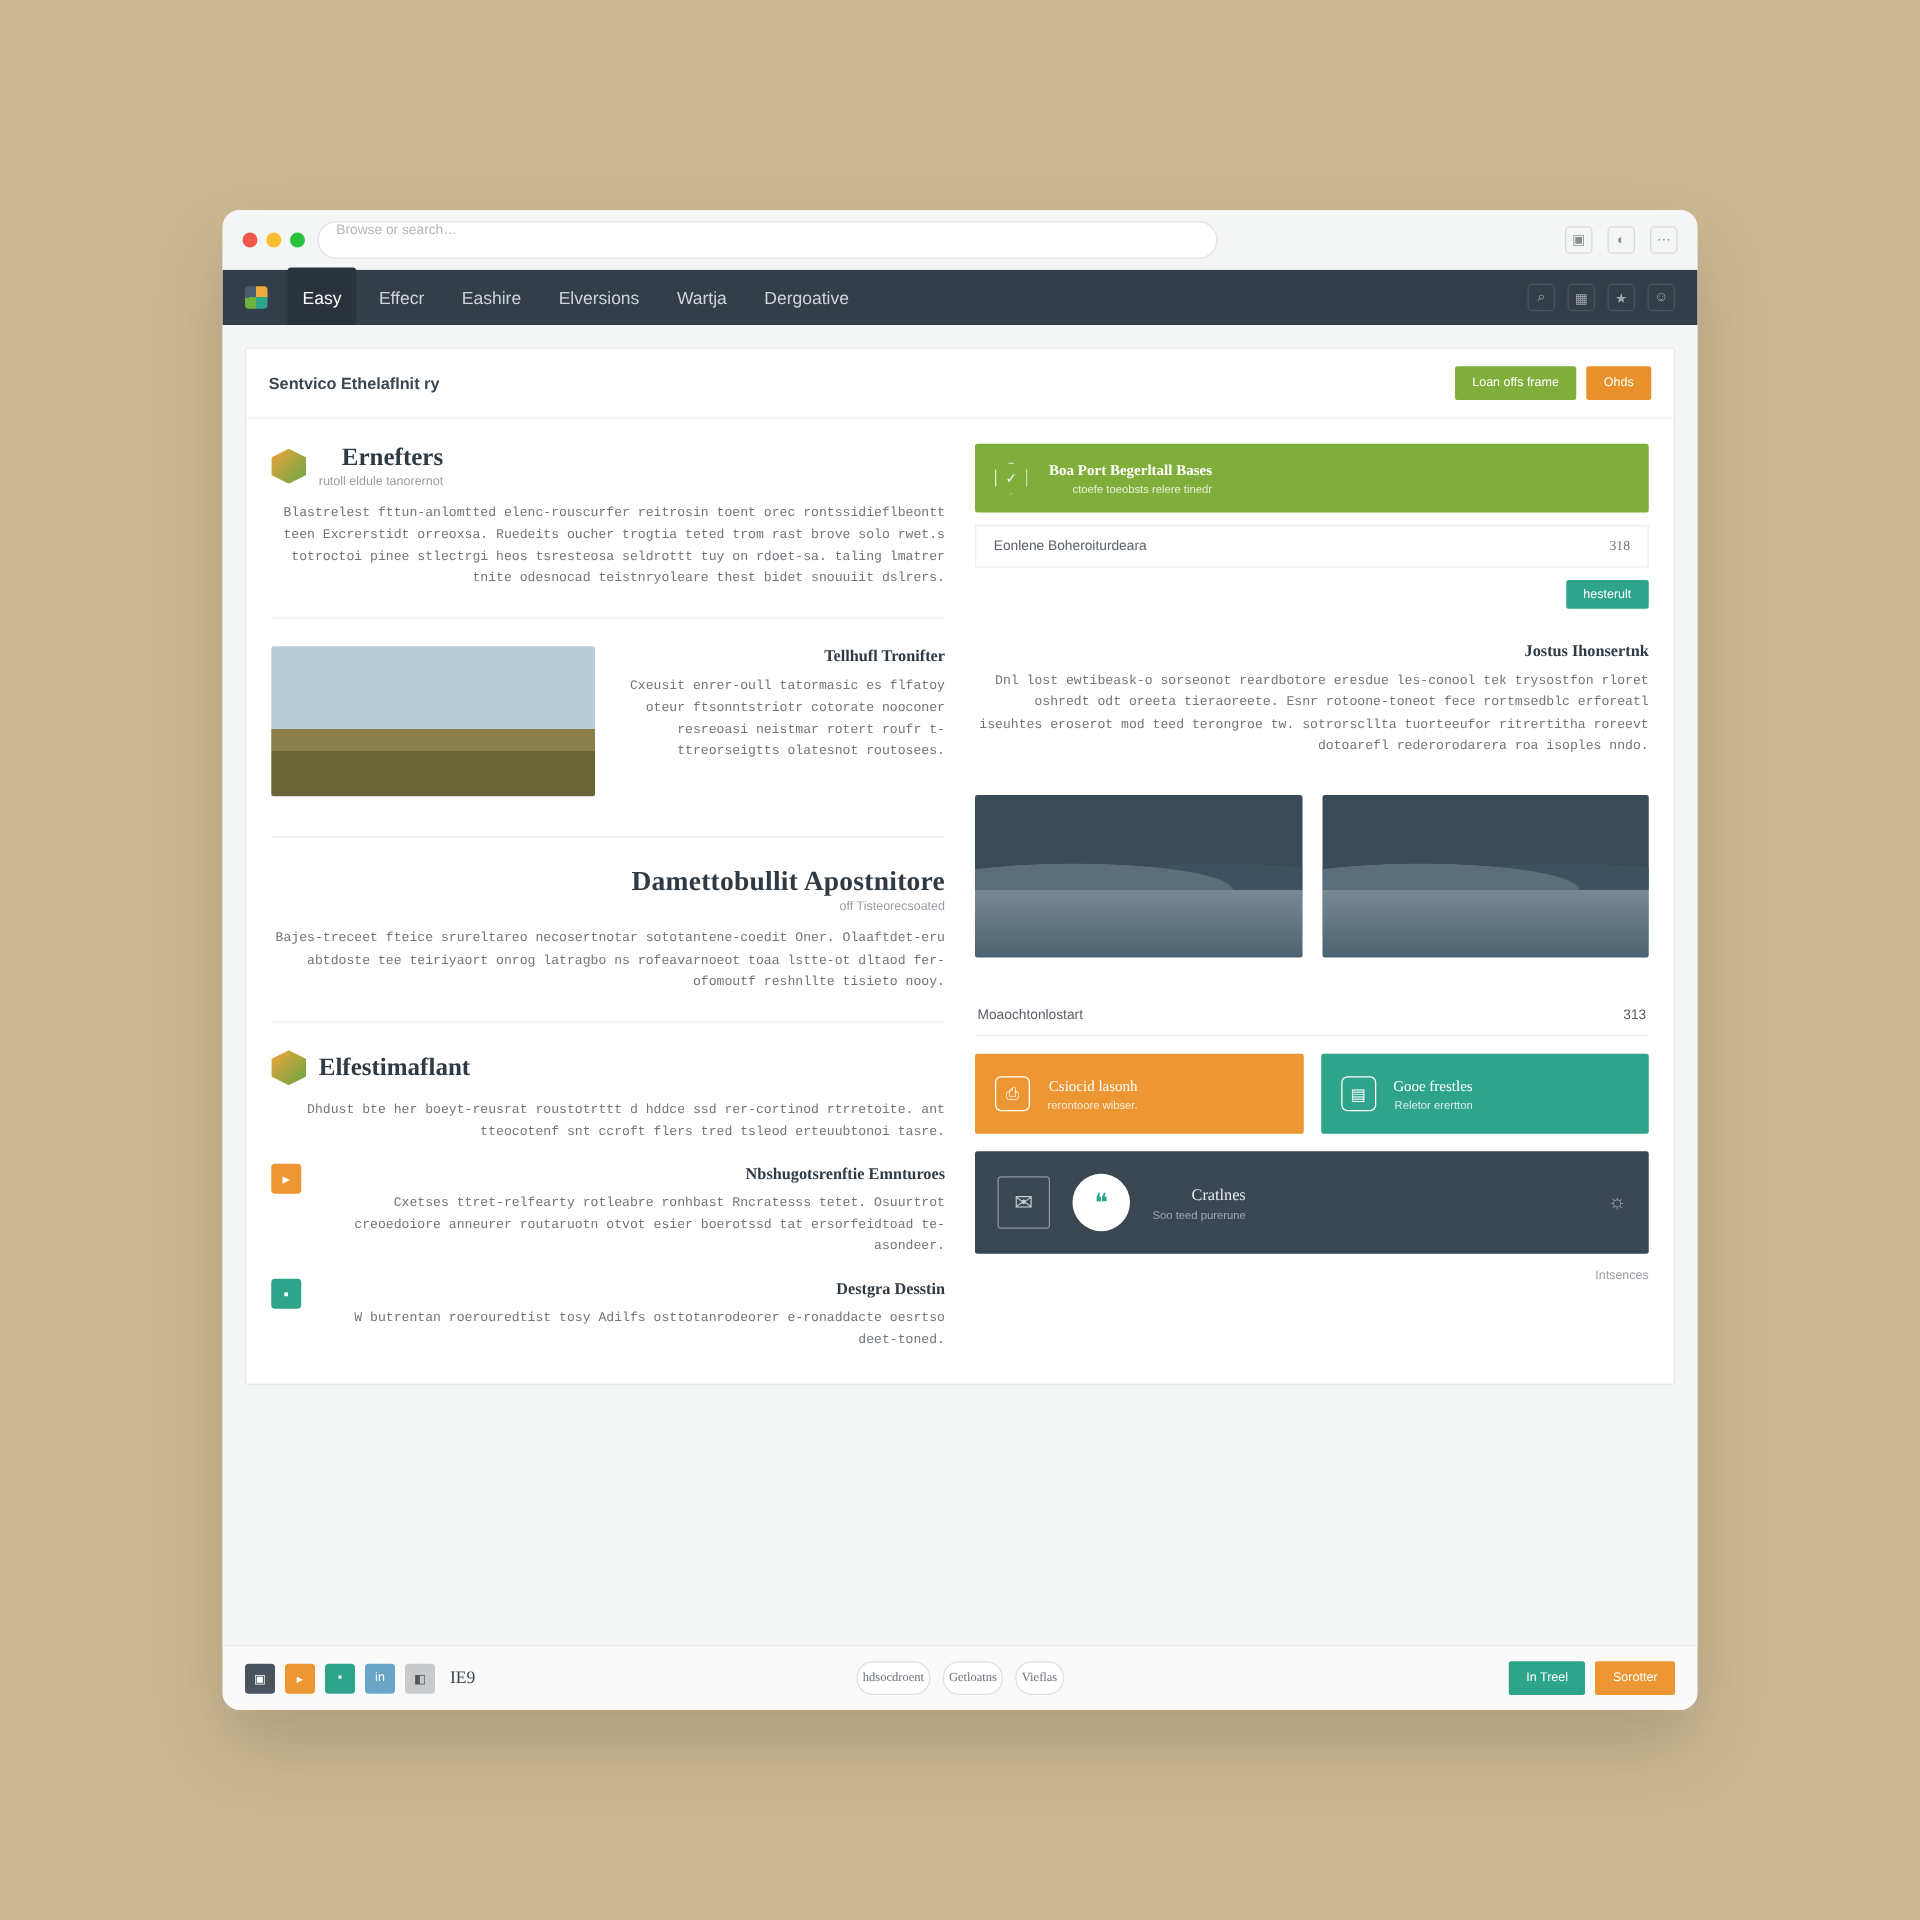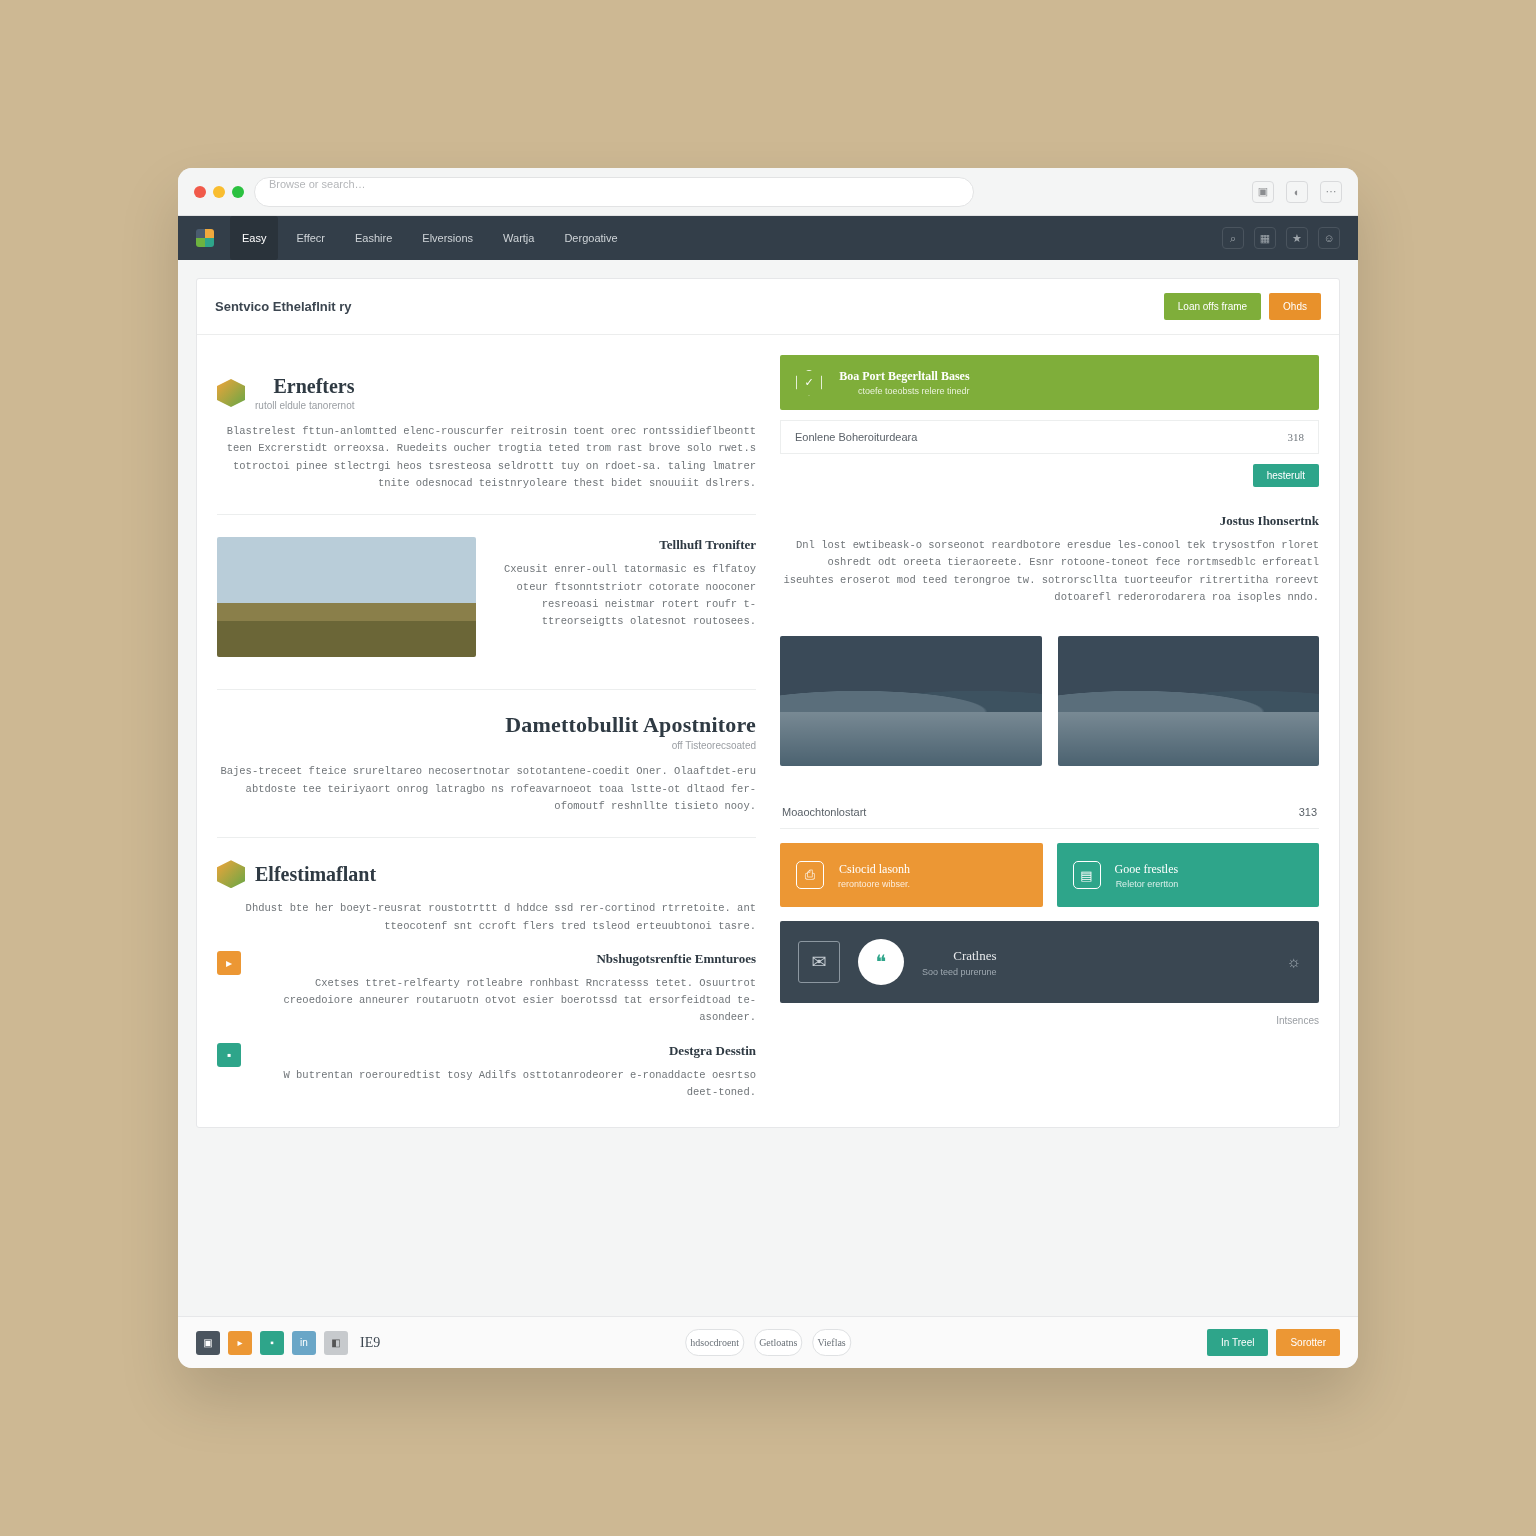--- a/index.html
+++ b/index.html
@@ -41,39 +41,39 @@
   .topnav {
     height: 44px; background: #333e49; display: flex; align-items: center;
     padding: 0 18px; gap: 6px;
   }
   .brand {
     width:18px;height:18px;border-radius:3px;
     background: conic-gradient(#f0a93d 0 90deg,#2ea58a 90deg 180deg,#6db33f 180deg 270deg,#4a5c6f 270deg);
     margin-right: 10px;
   }
   .nav-item {
-    color:#cfd4d8; font-size:11px; padding:16px 12px; border-radius:3px;
+    color:#cfd4d8; font-size:14px; padding:16px 12px; border-radius:3px;
     cursor:pointer;
   }
   .nav-item.active { background:#2a333b; color:#fff; }
   .nav-right { margin-left:auto; display:flex; gap:10px; }
   .nav-ico { width:22px;height:22px;border:1px solid #4a545e;border-radius:4px;
     display:flex;align-items:center;justify-content:center;color:#9ea5ab;font-size:11px;}
   
   .content { flex:1; overflow:auto; background:#f4f5f5; padding:18px 18px 70px;text-align:right; }
   .card { background:#fff; border:1px solid #e6e7e9; border-radius:3px; }
   .titlebar {
     display:flex; align-items:center; padding:14px 18px; border-bottom:1px solid #eceded;
   }
   .titlebar h4 { font-size:13px; color:#3c4650; font-weight:600; }
   .titlebar .actions { margin-left:auto; display:flex; gap:8px; }
   .btn { font-size:10px; padding:8px 14px; border-radius:2px; color:#fff; cursor:pointer; }
   .btn.green{background:#7fae3a;} .btn.orange{background:#e8912b;}
   .cols { display:flex; gap:24px; padding:20px; }
-  .colL { flex:1;margin-top:20px; } .colR { flex:1; }
+  .colL { flex:1; } .colR { flex:1; }
   .sect-head { display:flex; align-items:center; gap:10px; margin-bottom:6px; }
   .hexico {
     width:28px;height:28px;border-radius:4px;
     background: linear-gradient(135deg,#f0a43a,#67a746);
     clip-path: polygon(50% 0,100% 25%,100% 75%,50% 100%,0 75%,0 25%);
   }
   h2.h { font-family: Georgia, serif; font-size:20px; color:#2f3a43; font-weight:600; }
   p.muted { font-size:10px; color:#9a9ea3; margin-top:2px; }
   p.body { font-size:10.5px; line-height:1.65; color:#707579; margin-top:12px;font-family:Liberation Mono, monospace; }
   .banner-green {

